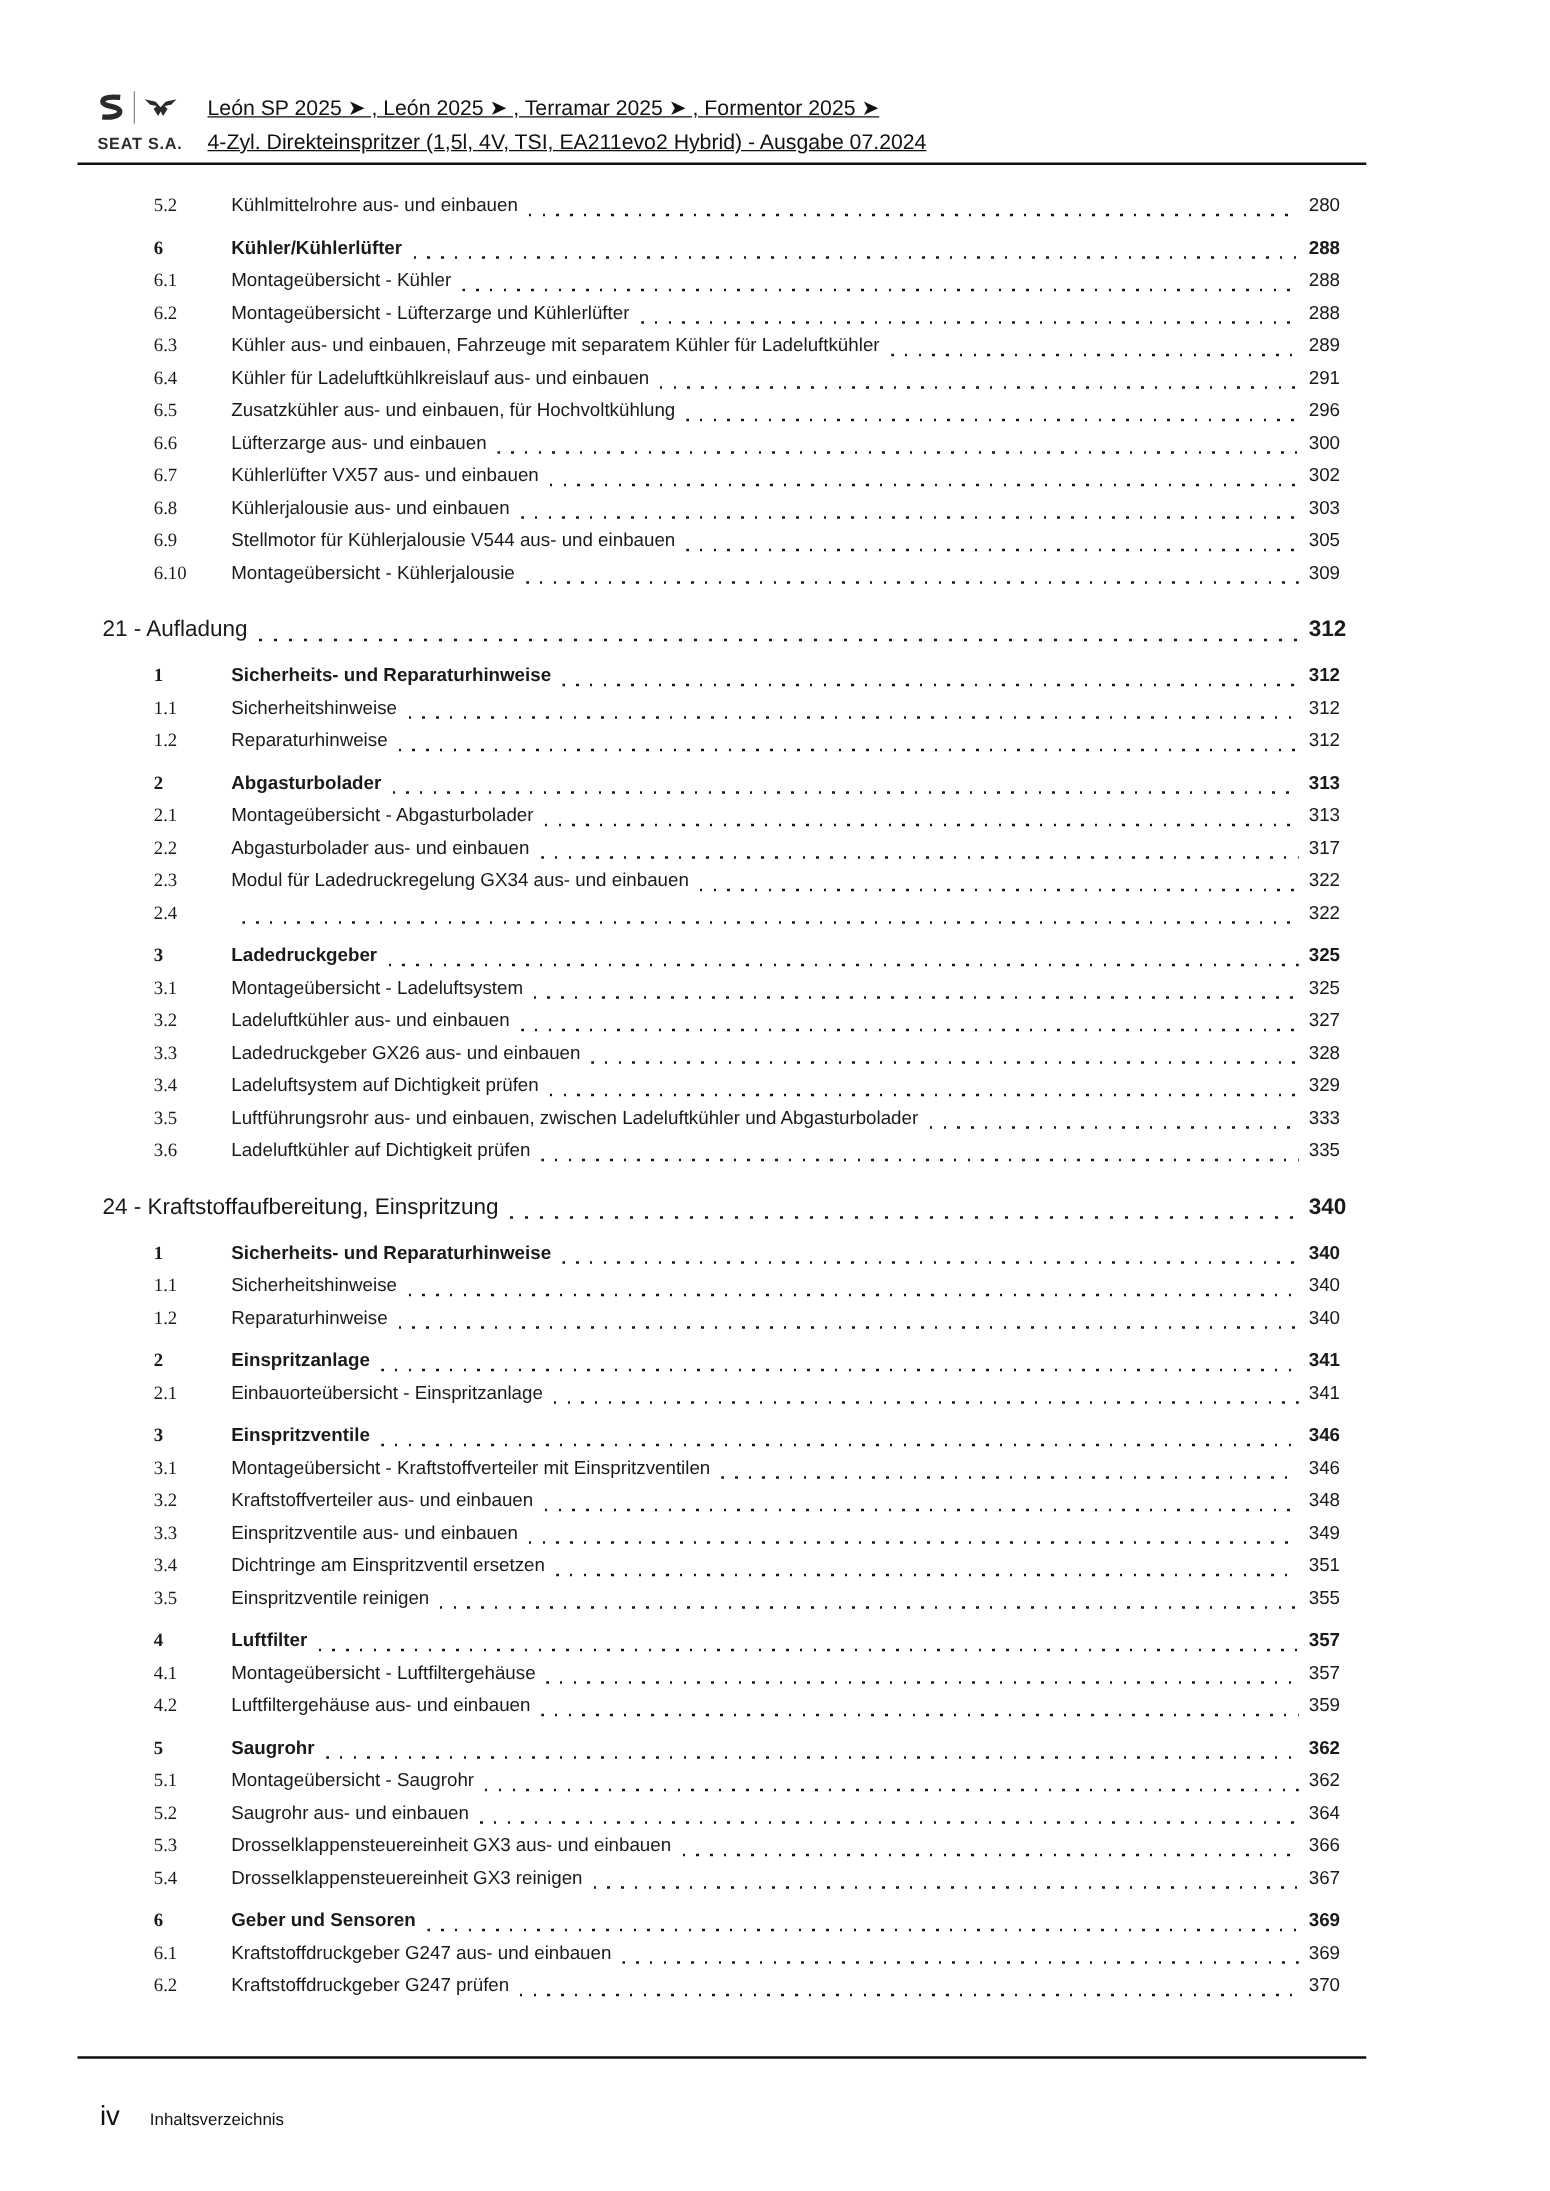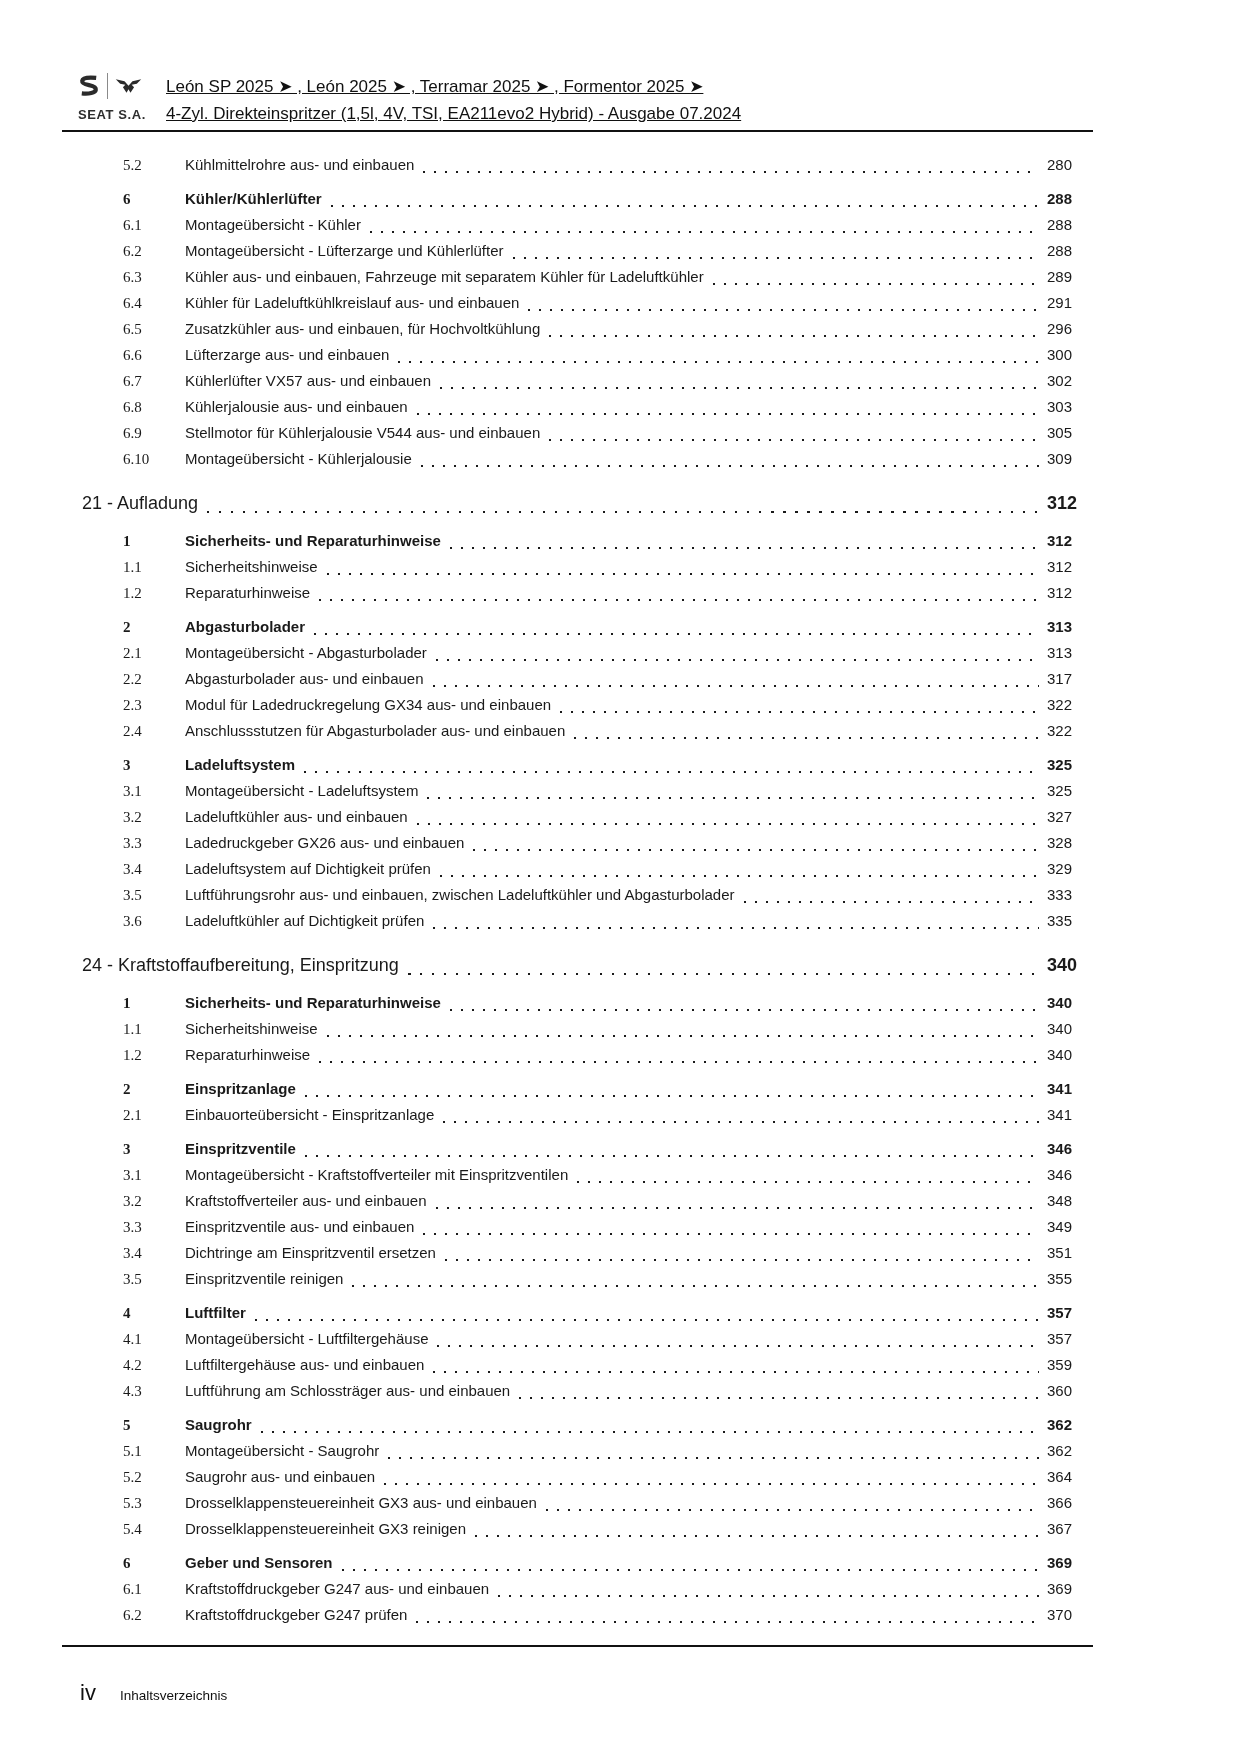--- a/index.html
+++ b/index.html
@@ -205,27 +205,26 @@
       <span class="pagenum">317</span>
     </div>
     <div class="row subsection">
       <span class="num">2.3</span>
       <span class="title">Modul für Ladedruckregelung GX34 aus- und einbauen</span>
       <span class="dots"></span>
       <span class="pagenum">322</span>
     </div>
     <div class="row subsection">
       <span class="num">2.4</span>
-      <span class="title">Anschlussstutzen für Abgasturbolader aus- und einbauen</span>
       <span class="dots"></span>
       <span class="pagenum">322</span>
     </div>
     <div class="row section">
       <span class="num">3</span>
-      <span class="title">Ladeluftsystem</span>
+      <span class="title">Ladedruckgeber</span>
       <span class="dots"></span>
       <span class="pagenum">325</span>
     </div>
     <div class="row subsection">
       <span class="num">3.1</span>
       <span class="title">Montageübersicht - Ladeluftsystem</span>
       <span class="dots"></span>
       <span class="pagenum">325</span>
     </div>
     <div class="row subsection">
@@ -339,26 +338,20 @@
       <span class="num">4.1</span>
       <span class="title">Montageübersicht - Luftfiltergehäuse</span>
       <span class="dots"></span>
       <span class="pagenum">357</span>
     </div>
     <div class="row subsection">
       <span class="num">4.2</span>
       <span class="title">Luftfiltergehäuse aus- und einbauen</span>
       <span class="dots"></span>
       <span class="pagenum">359</span>
-    </div>
-    <div class="row subsection">
-      <span class="num">4.3</span>
-      <span class="title">Luftführung am Schlossträger aus- und einbauen</span>
-      <span class="dots"></span>
-      <span class="pagenum">360</span>
     </div>
     <div class="row section">
       <span class="num">5</span>
       <span class="title">Saugrohr</span>
       <span class="dots"></span>
       <span class="pagenum">362</span>
     </div>
     <div class="row subsection">
       <span class="num">5.1</span>
       <span class="title">Montageübersicht - Saugrohr</span>

